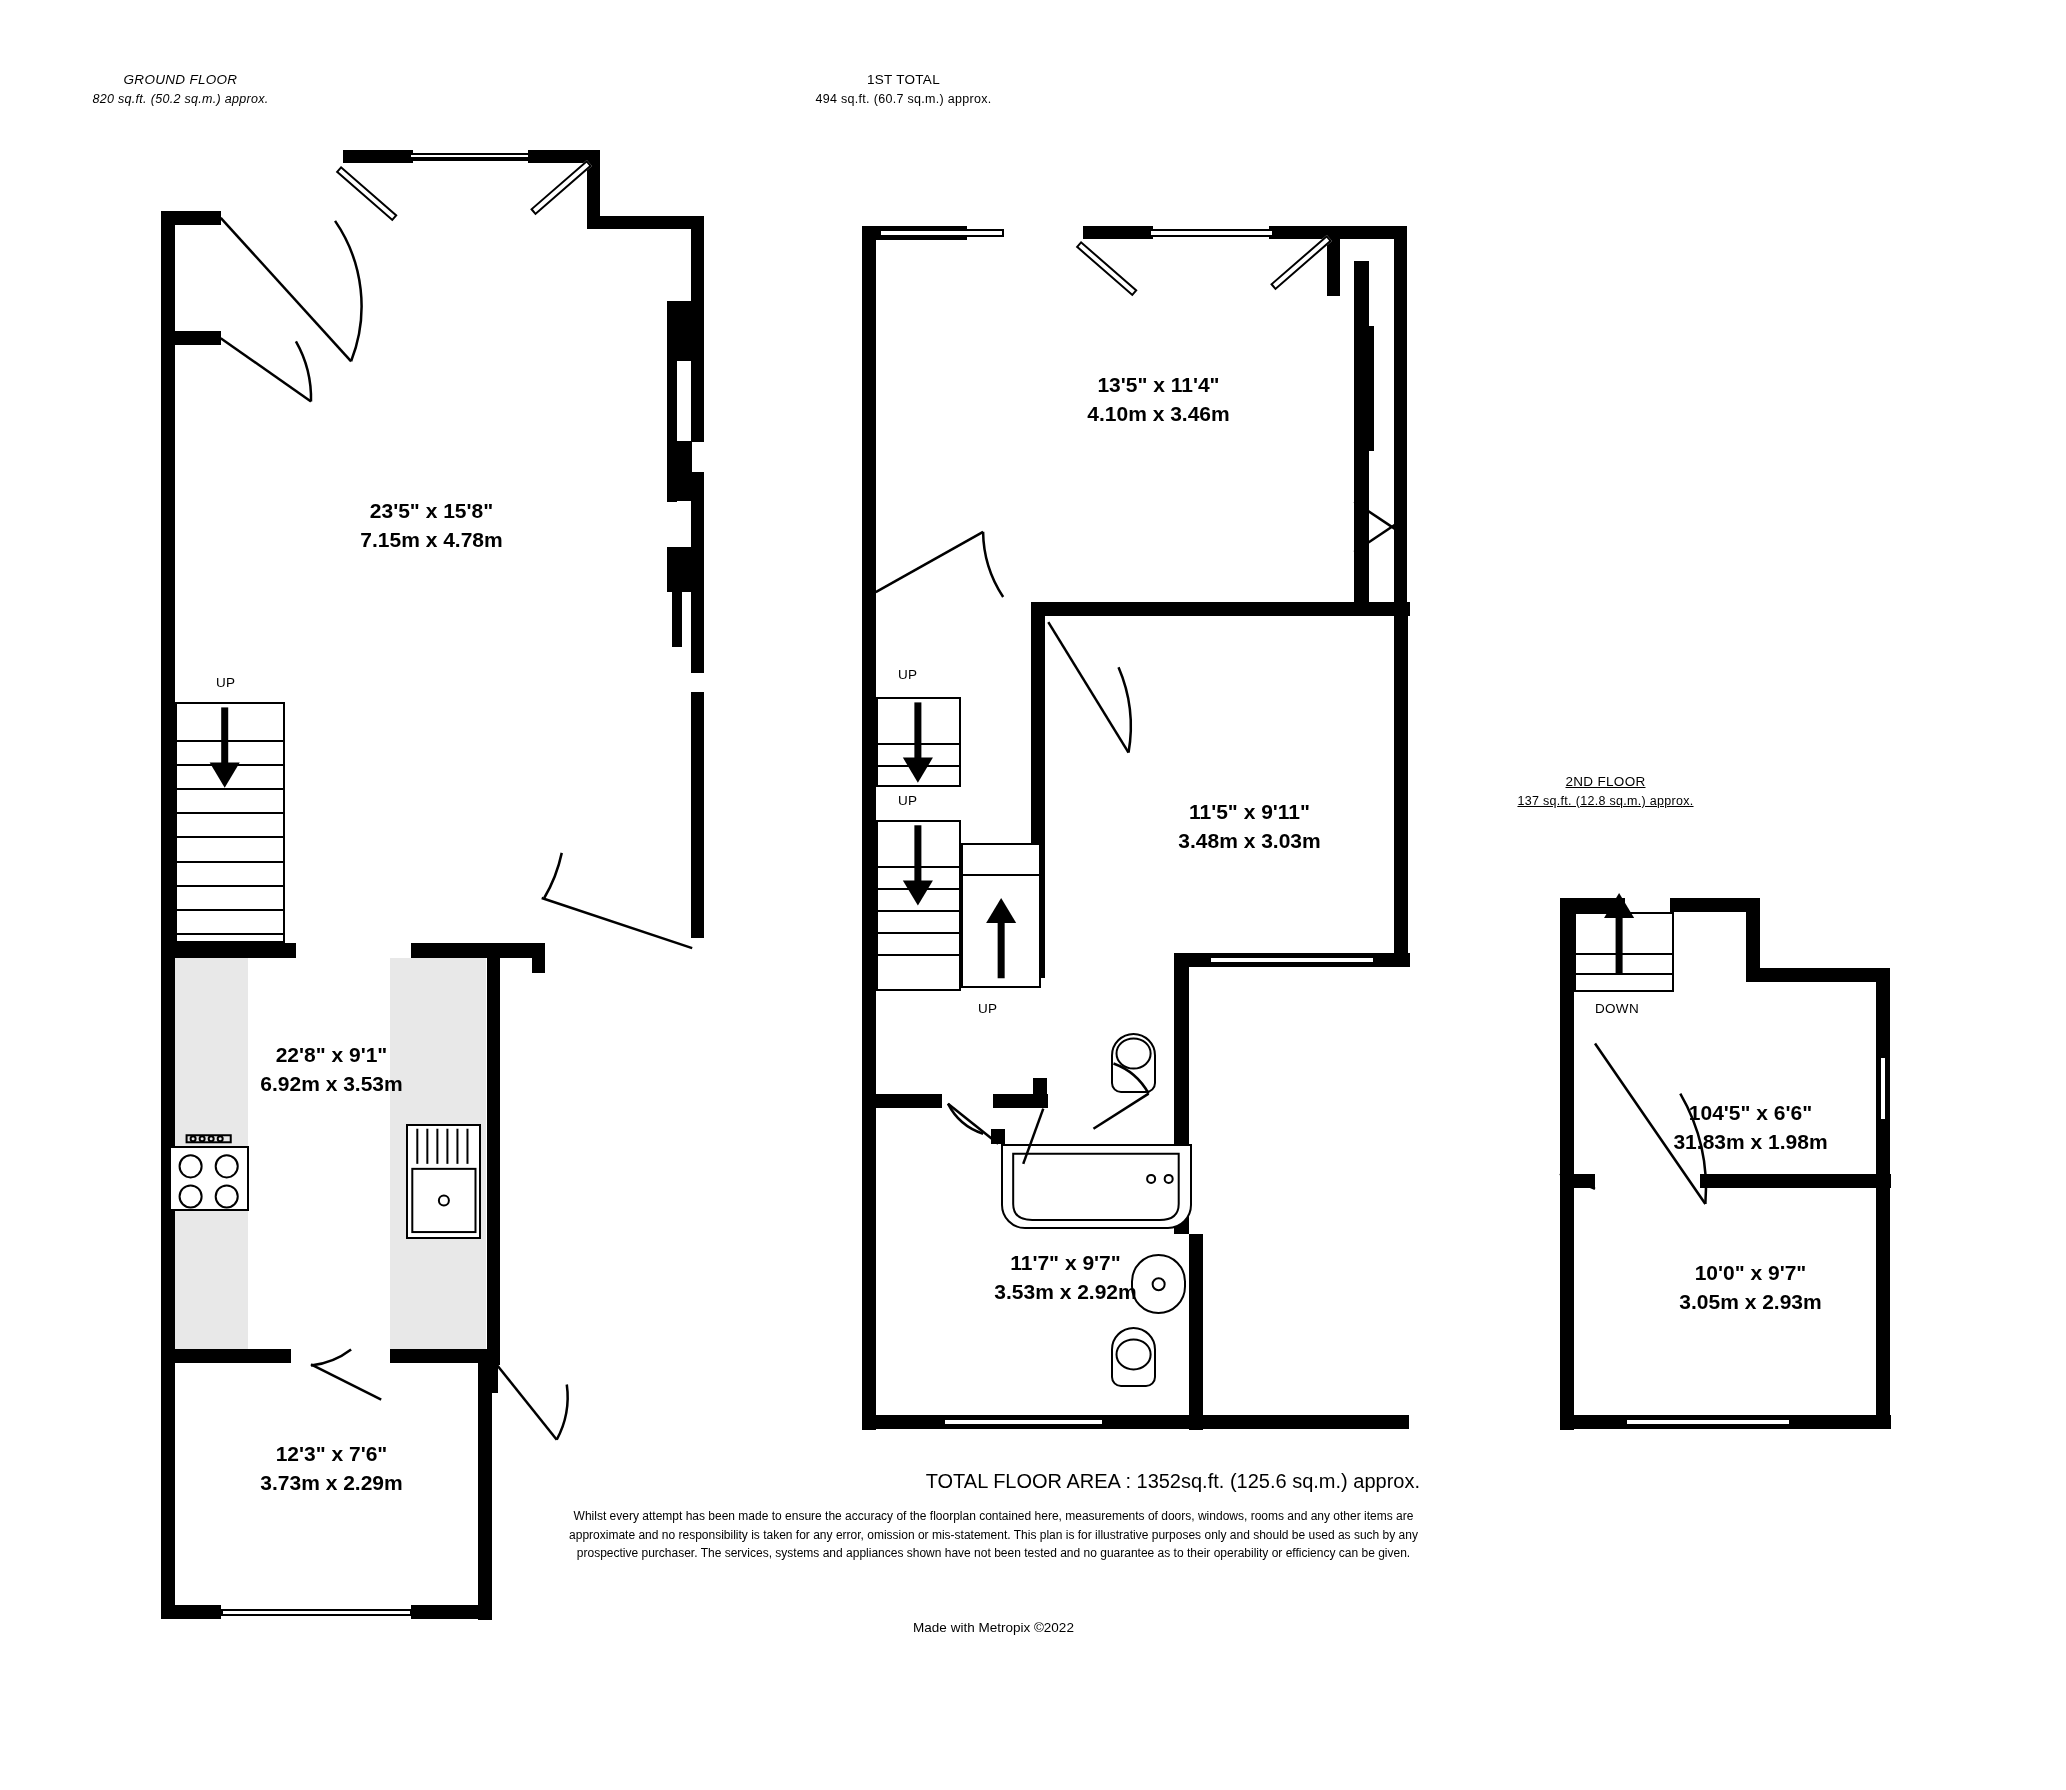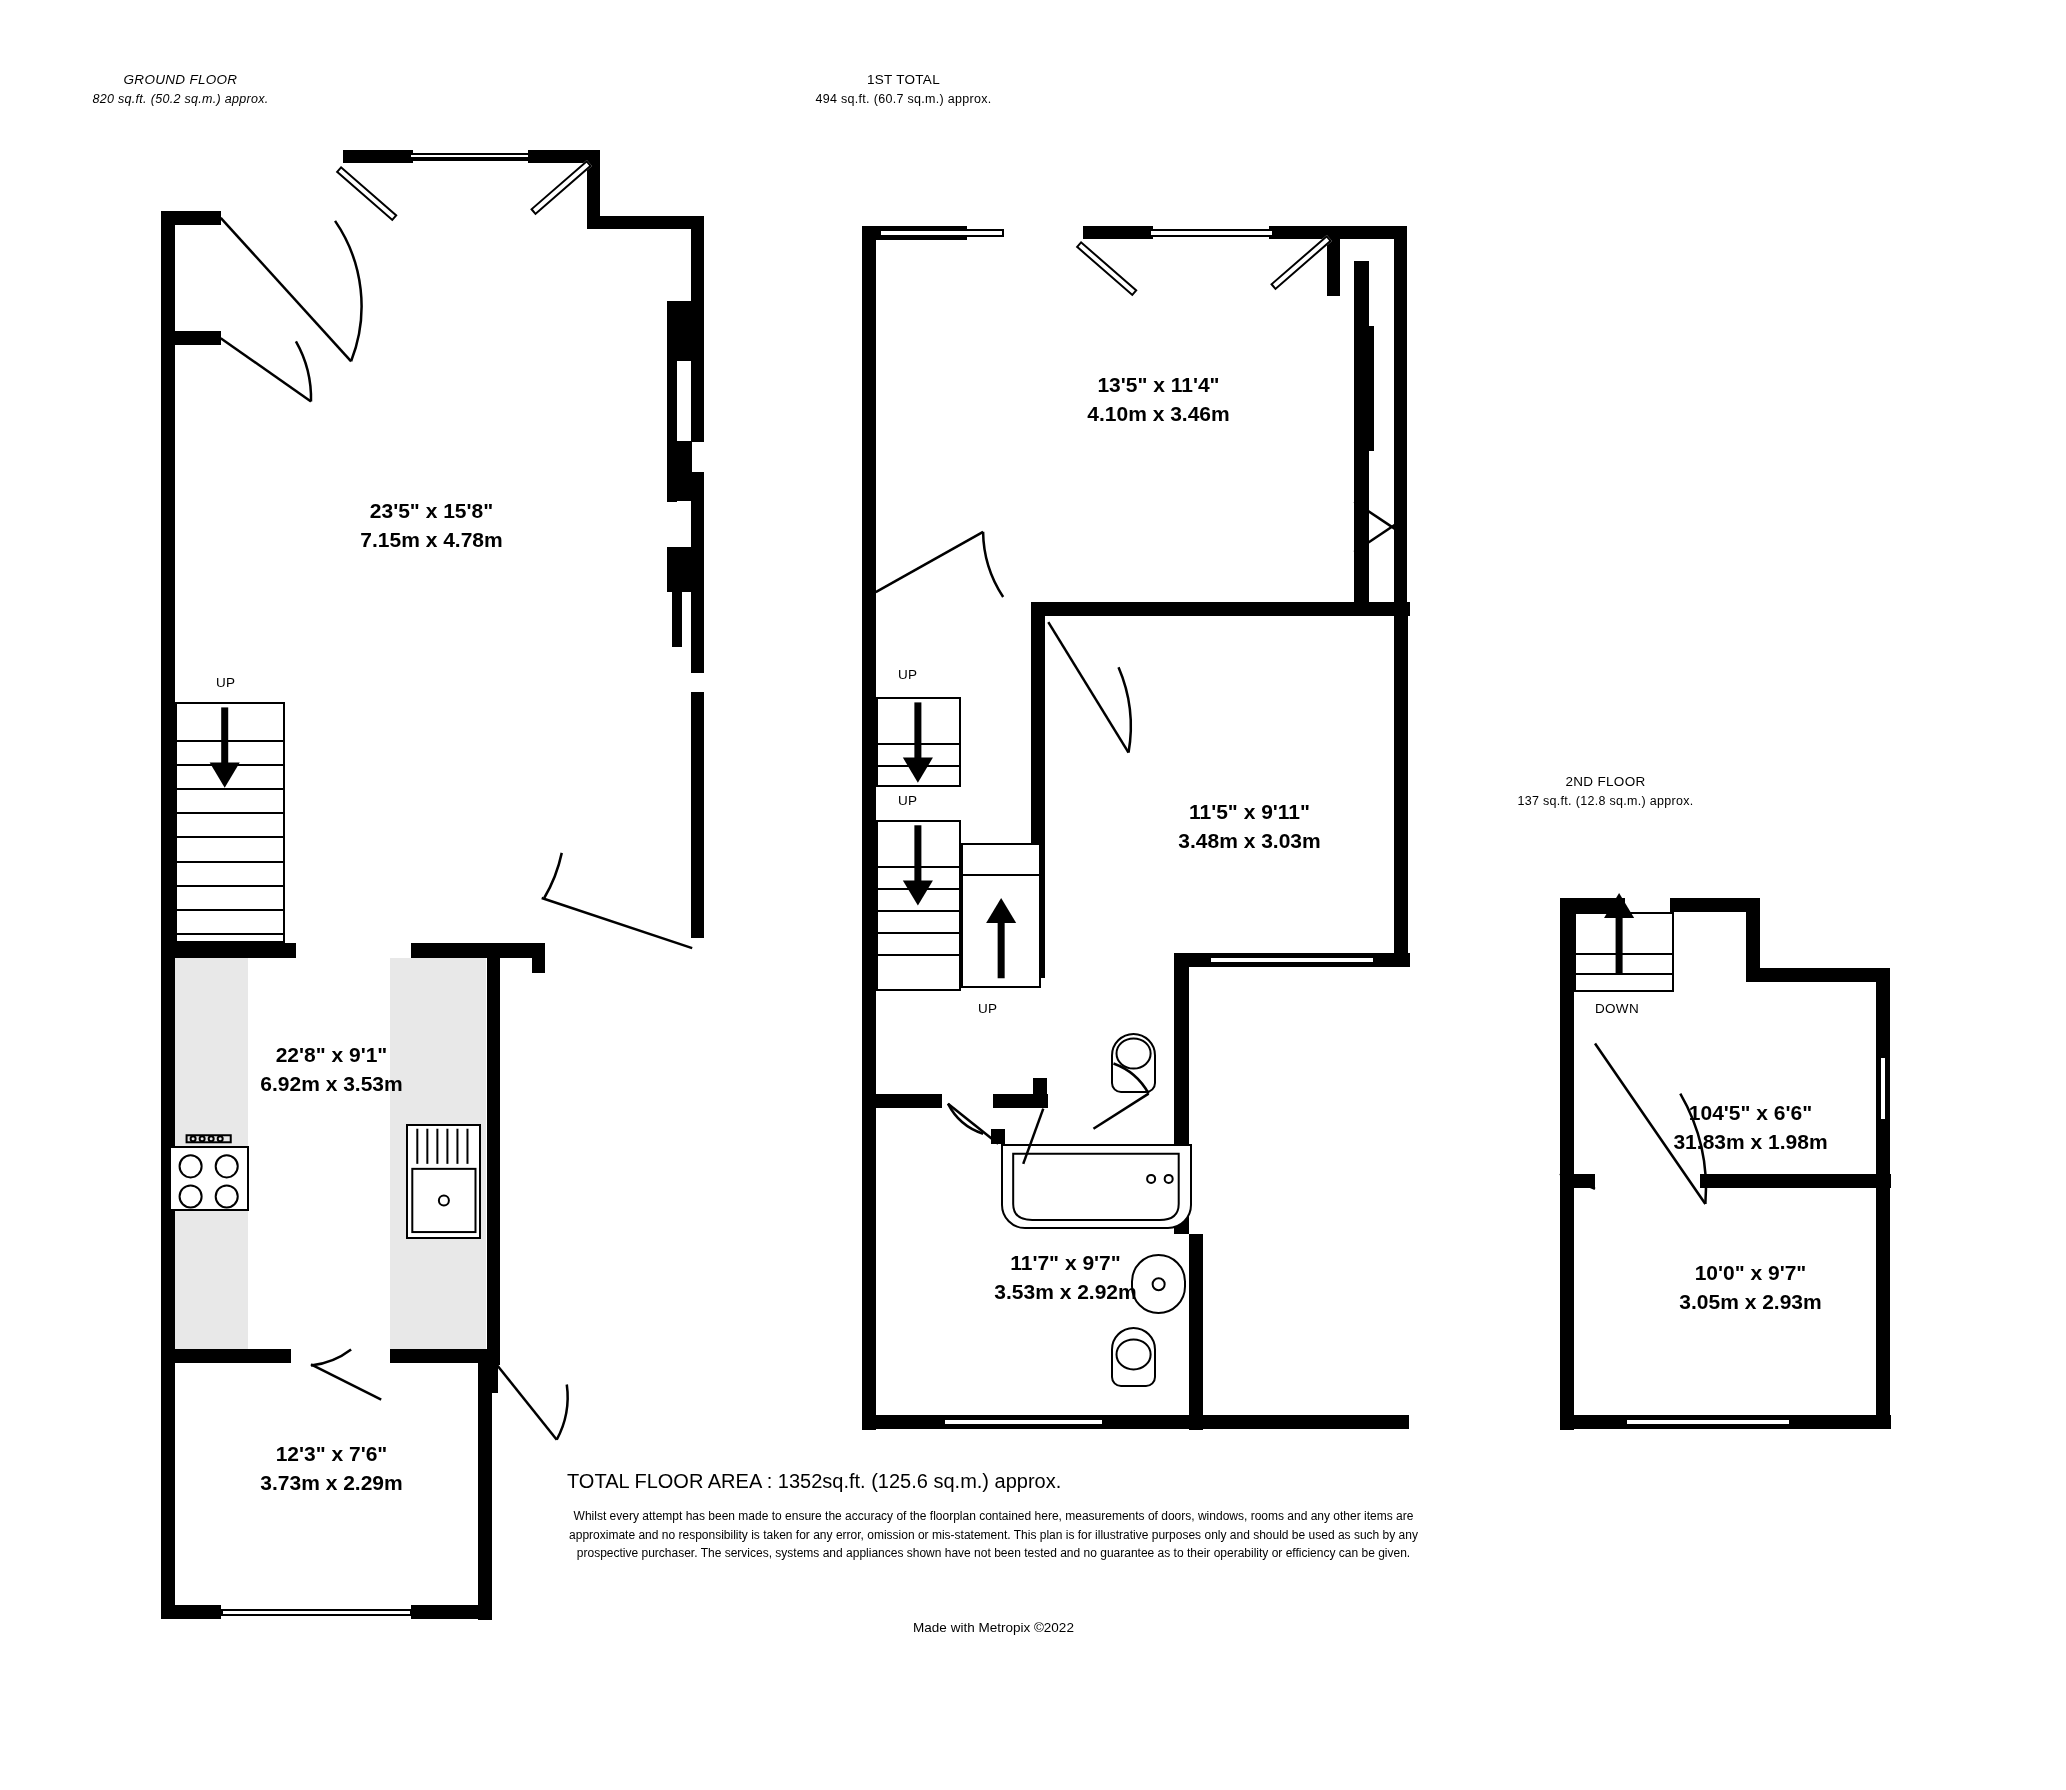--- a/index.html
+++ b/index.html
@@ -49,21 +49,21 @@
 
   .stair-label {
     position: absolute;
     font-size: 13.5px;
     letter-spacing: 0.3px;
     white-space: nowrap;
   }
 
   .total-area {
     position: absolute;
-    text-align: left;
+    text-align: right;
     font-size: 20px;
     white-space: nowrap;
   }
 
   .disclaimer {
     position: absolute;
     text-align: center;
     font-size: 12px;
     line-height: 1.55;
     width: 853px;
@@ -130,21 +130,21 @@
   <div class="floor-title" style="left:80px; top:70px; width:201px;font-style:italic;">
     <span>GROUND FLOOR</span>
     <span class="sub">820 sq.ft. (50.2 sq.m.) approx.</span>
   </div>
 
   <div class="floor-title" style="left:803px; top:70px; width:201px;">
     <span>1ST TOTAL</span>
     <span class="sub">494 sq.ft. (60.7 sq.m.) approx.</span>
   </div>
 
-  <div class="floor-title" style="left:1505px; top:772px; width:201px;">
+  <div class="floor-title" style="left:1505px; top:772px; width:201px;text-decoration:underline;">
     <span>2ND FLOOR</span>
     <span class="sub">137 sq.ft. (12.8 sq.m.) approx.</span>
   </div>
 
   <div>
 
     <div class="wall" style="left:161px; top:211px; width:14px; height:747px;"></div>
     <div class="wall" style="left:161px; top:211px; width:60px; height:14px;"></div>
     <div class="wall" style="left:161px; top:331px; width:60px; height:14px;"></div>
     <div class="wall" style="left:161px; top:552px; width:14px; height:90px;"></div>

